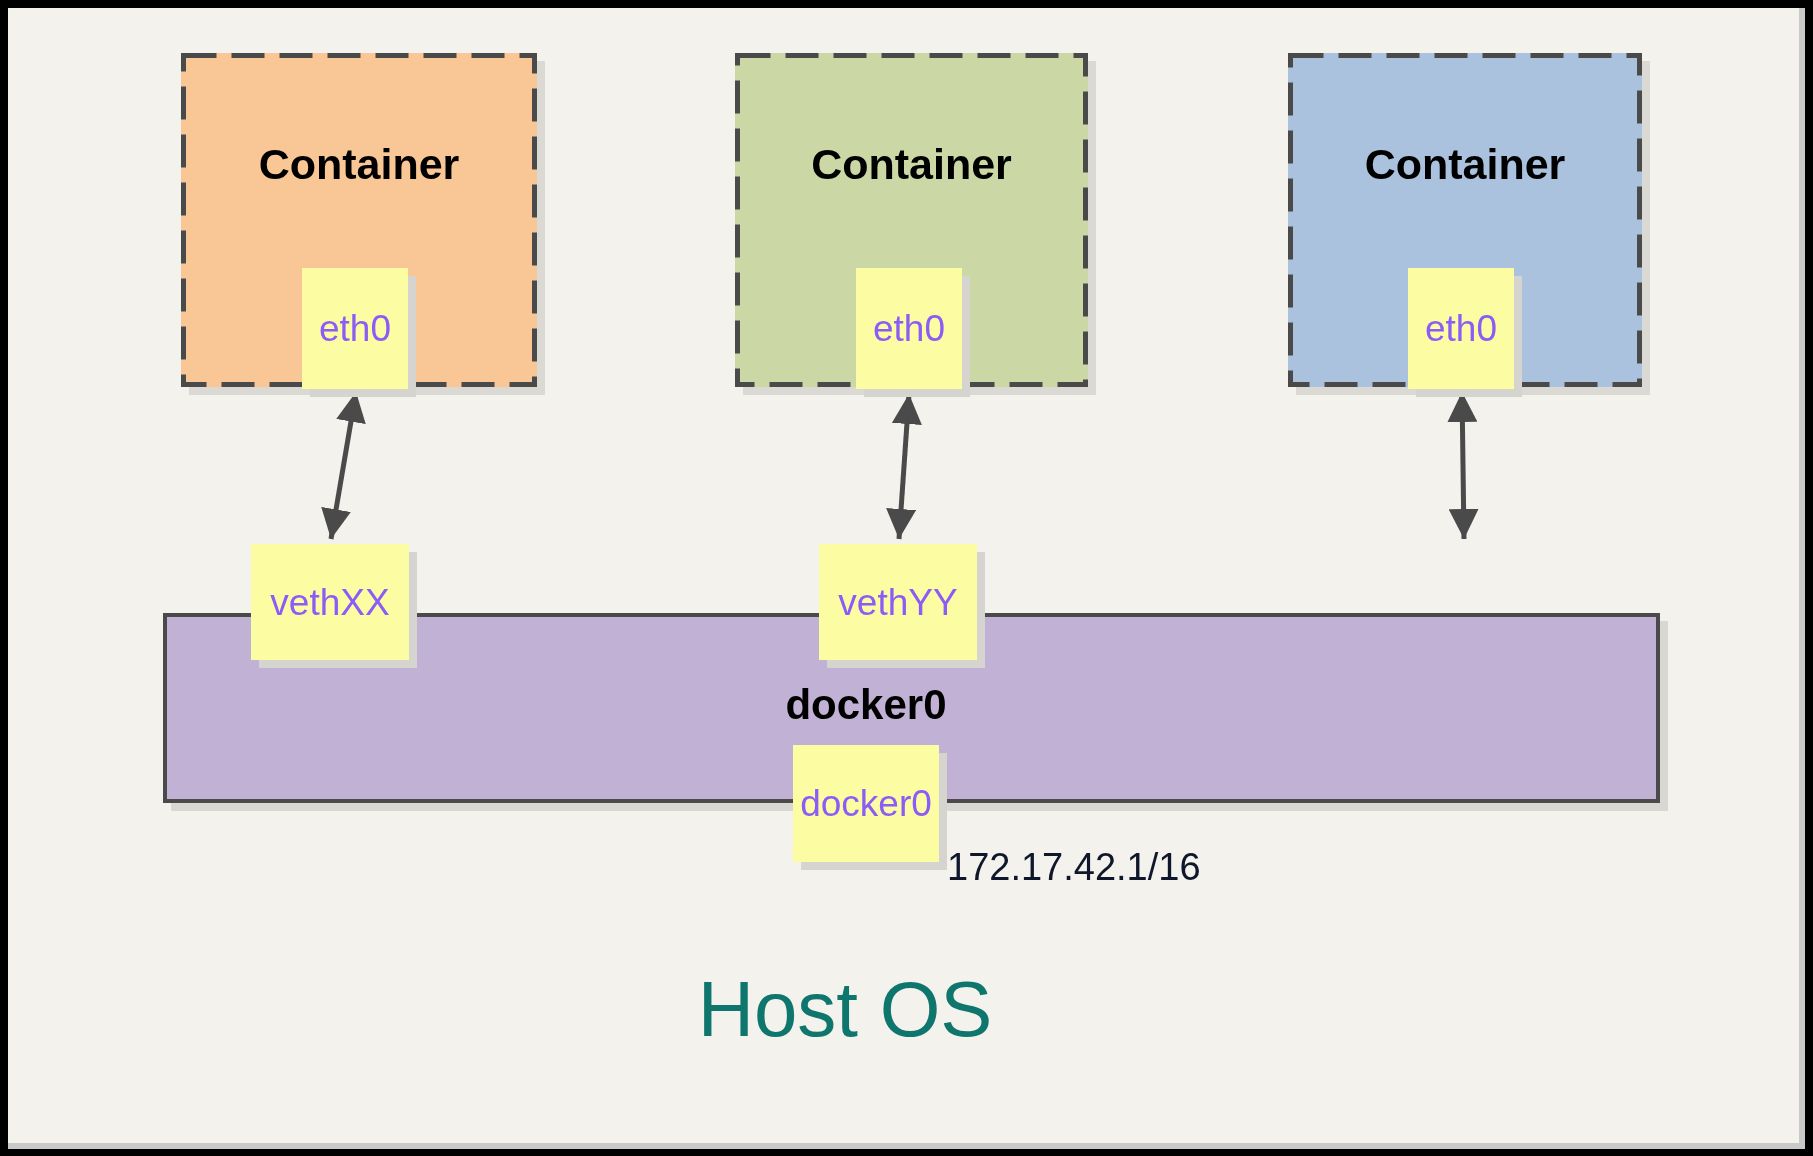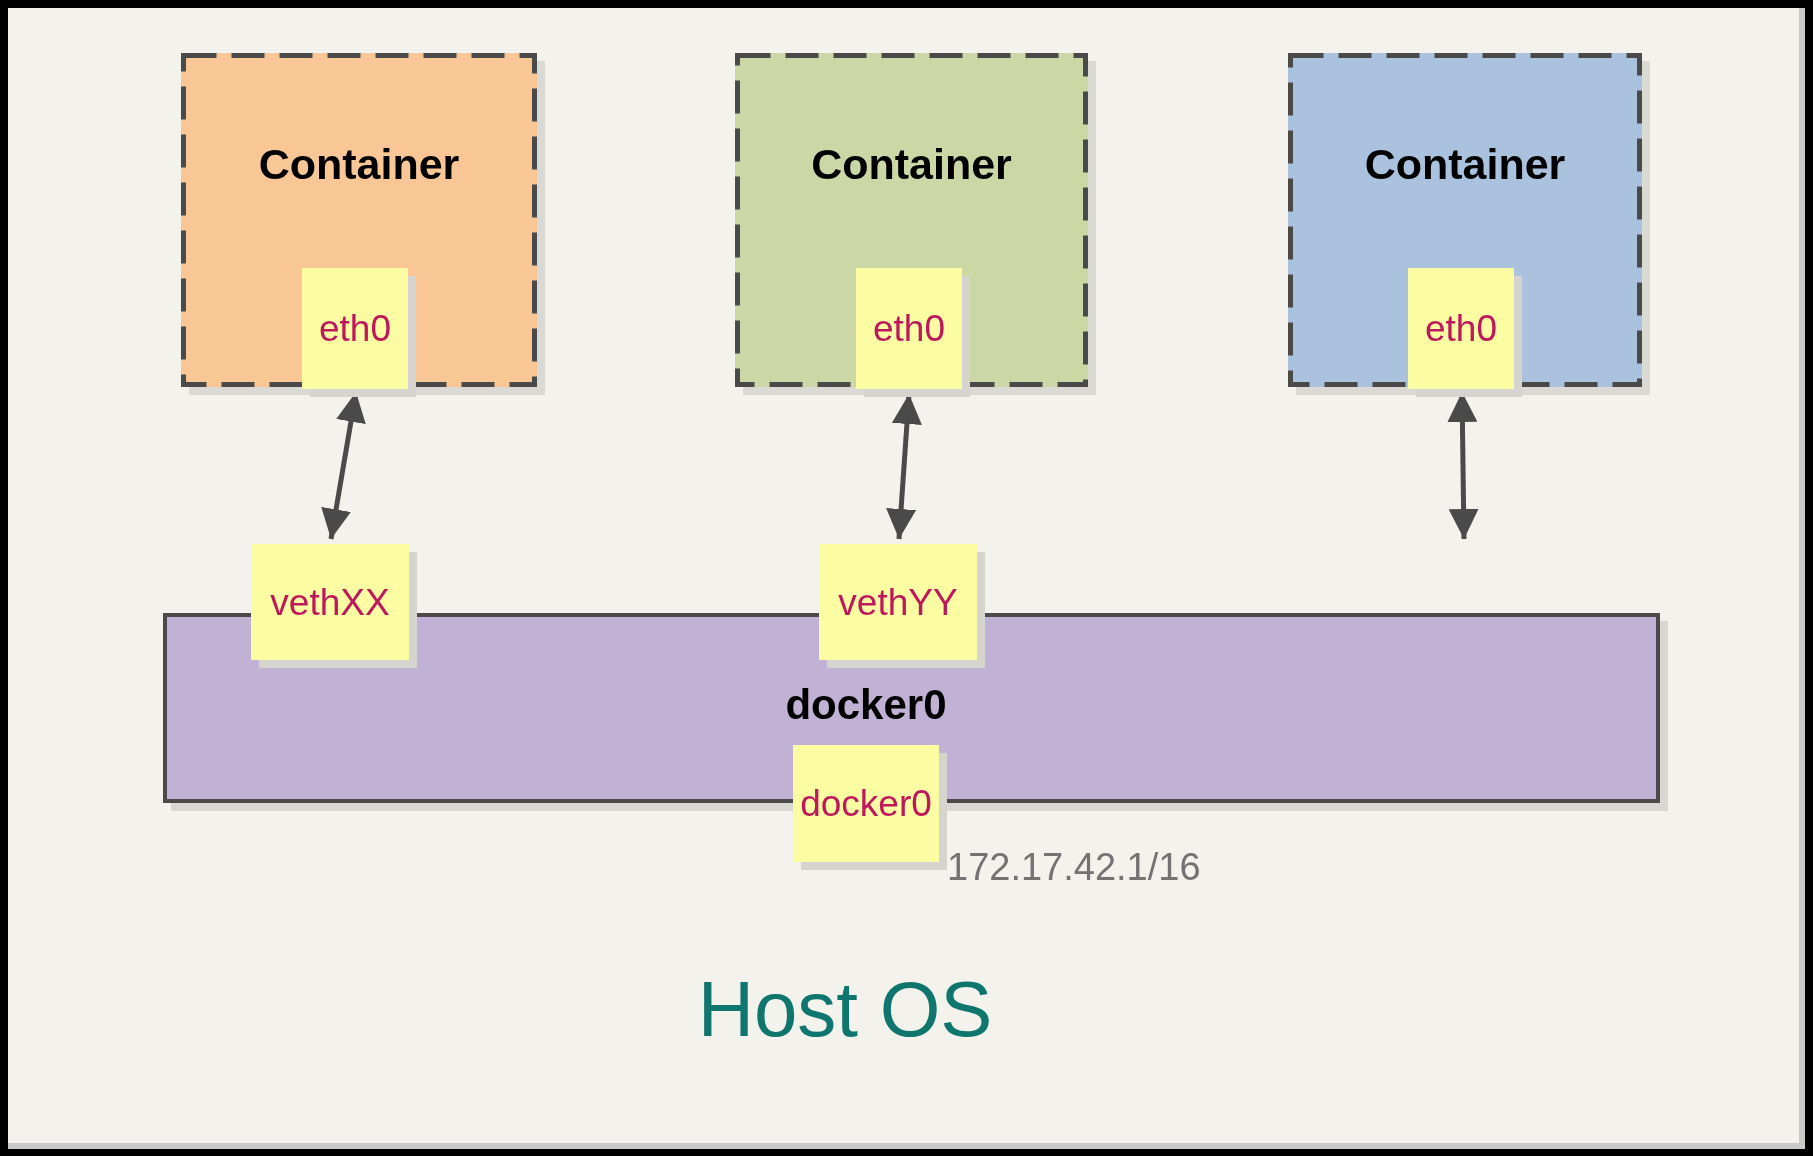--- a/index.html
+++ b/index.html
@@ -45,35 +45,35 @@
   }
   
   .overlay{
     position:absolute;left:0;top:0;z-index:2;pointer-events:none;
   }
   
   .note{
     position:absolute;background:#FCFCA3;
     display:flex;align-items:center;justify-content:center;
     box-shadow:8px 8px 0 0 #D6D4CF;
-    font-size:37px;color:#be185d;line-height:1;
+    font-size:37px;color:#8b5cf6;line-height:1;
     z-index:3;
   }
   .eth{width:106px;height:121px;top:260px;}
   .eth-1{left:294px;}
   .eth-2{left:848px;}
   .eth-3{left:1400px;}
   .veth{width:158px;height:116px;top:536px;}
   .veth-1{left:243px;}
   .veth-2{left:811px;}
   .veth-3{left:1377px;}
   .docker0-box{left:785px;top:737px;width:146px;height:117px;}
   .ip-label{
     position:absolute;left:939px;top:840px;
-    font-size:38px;color:#737373;line-height:1;z-index:3;
+    font-size:38px;color:#0f172a;line-height:1;z-index:3;
   }
   .host-label{
     position:absolute;left:637px;top:962px;width:400px;
     text-align:center;font-size:78px;color:#0f766e;line-height:1;z-index:1;
   }
 </style>
 </head>
 <body>
 
 <div class="frame">

